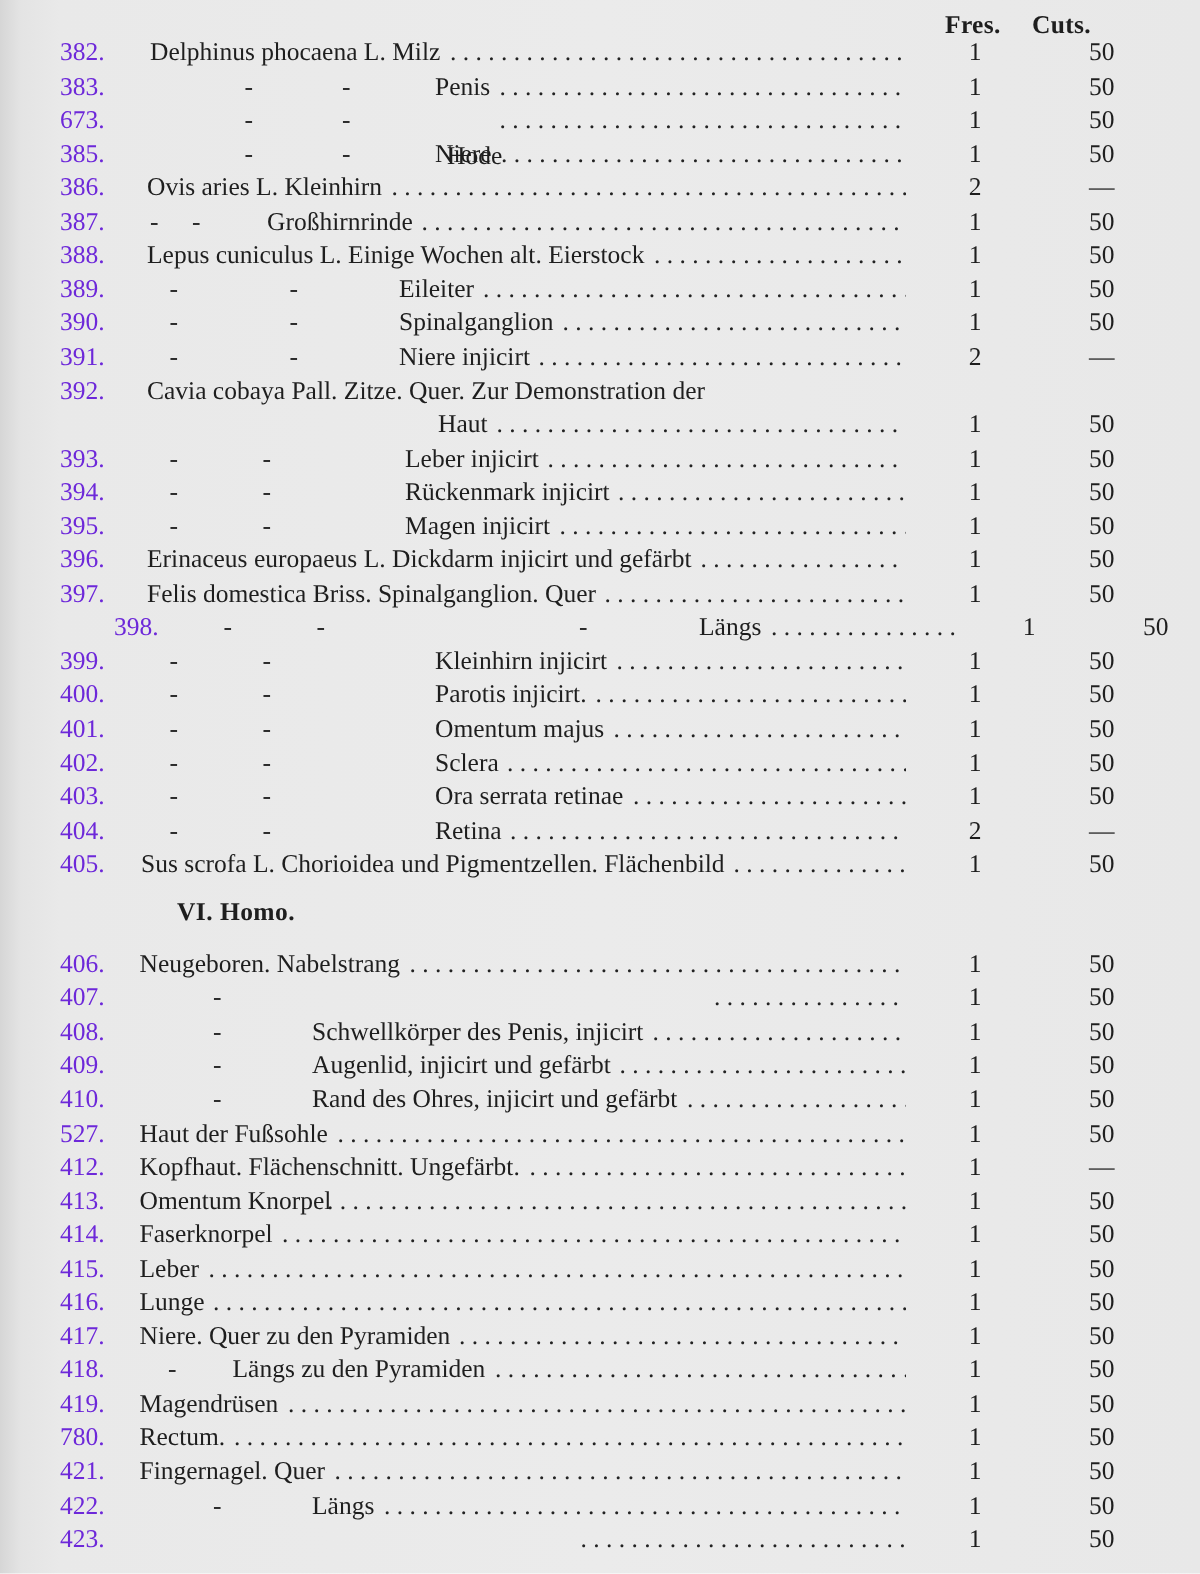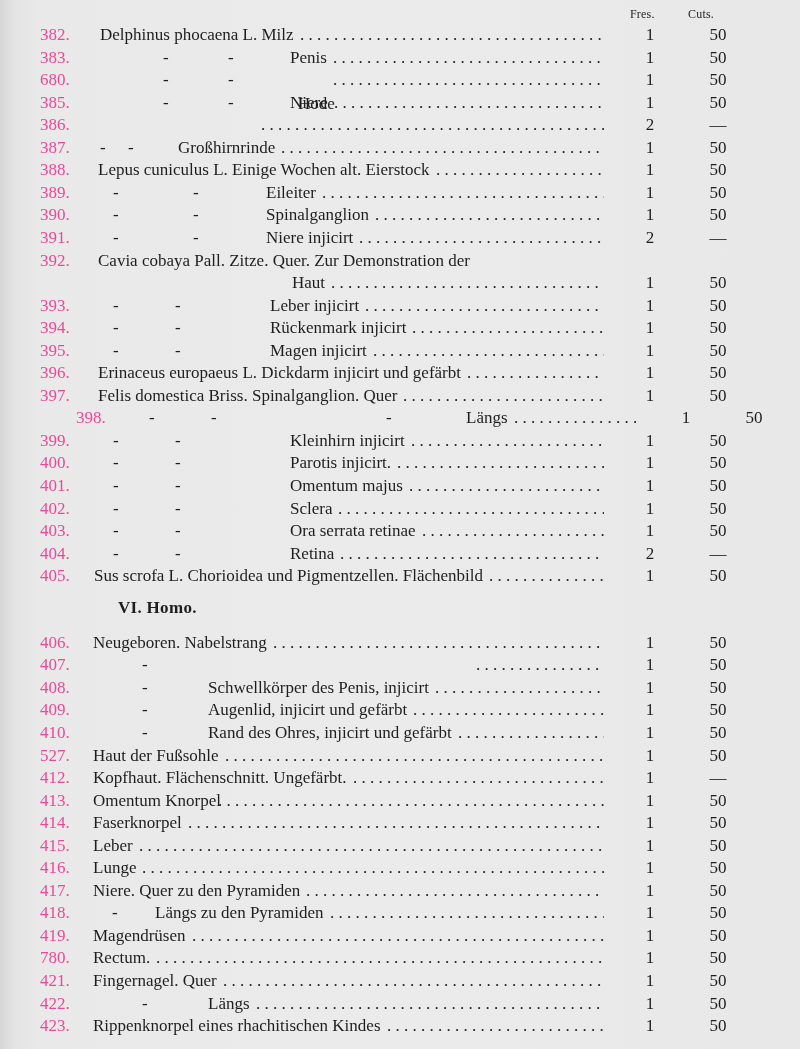--- a/index.html
+++ b/index.html
@@ -5,36 +5,36 @@
   html, body { margin:0; padding:0; }
   body {
     width:800px; height:1049px; overflow:hidden;
     background: linear-gradient(to right, #d6d6d6 0px, #e4e4e4 14px, #e9e9e9 40px, #ebebeb 400px, #e8e8e8 800px);
     font-family: "Liberation Serif", "DejaVu Serif", serif;
     color:#1e1e1e;
     position:relative;
   }
   .page { position:absolute; left:0; top:0; width:800px; height:1049px; }
   .col-head {
-    position:absolute; top:7px; font-size:12px; font-weight:normal; letter-spacing:0.2px;
+    position:absolute; top:7px; font-size:17px; font-weight:bold; letter-spacing:0.2px;
   }
   .h-fres { left:630px; }
   .h-cuts { left:688px; }
   .row {
     position:absolute; left:0; width:800px; height:22px;
     font-size:17px; line-height:22px; white-space:nowrap;
   }
-  .num { position:absolute; left:40px; width:50px; color:#ec4899; }
+  .num { position:absolute; left:40px; width:50px; color:#6d28d9; }
   .txt { position:absolute; white-space:nowrap; }
   .dots {
     position:absolute; right:196px; overflow:hidden; white-space:nowrap;
     text-align:right; letter-spacing:0px; color:#222;
   }
   .fres { position:absolute; left:640px; width:20px; text-align:center; }
-  .cuts { position:absolute; left:703px; width:30px; text-align:center; }
+  .cuts { position:absolute; left:726px; width:30px; }
   .section {
     position:absolute; left:118px; font-size:17px; font-weight:bold; letter-spacing:0.3px;
   }
 </style>
 </head>
 <body>
 
 <div class="page">
   <div class="col-head h-fres">Fres.</div>
   <div class="col-head h-cuts">Cuts.</div>
@@ -49,39 +49,40 @@
       <div class="row" style="top: 46.55px;">
         <span class="num">383.</span>
         <span class="txt" style="left: 163px;">-</span>
         <span class="txt" style="left: 228px;">-</span>
         <span class="txt" style="left: 290px;">Penis</span>
         <span class="dots" style="left: 333px; right: 196px;"> . . . . . . . . . . . . . . . . . . . . . . . . . . . . . . . . . . . . . . . . . . . . . . . . . . . . . . . . . . . .</span>
         <span class="fres">1</span>
         <span class="cuts">50</span>
       </div>
       <div class="row" style="top: 69.1px;">
-        <span class="num">680.</span>
+        <span class="num">673.</span>
         <span class="txt" style="left: 163px;">-</span>
         <span class="txt" style="left: 228px;">-</span>
         <span class="txt" style="left: 298px; margin-top: 24px;">Hode</span>
         <span class="dots" style="left: 333px; right: 196px;"> . . . . . . . . . . . . . . . . . . . . . . . . . . . . . . . . . . . . . . . . . . . . . . . . . . . . . . . . . . . .</span>
         <span class="fres">1</span>
         <span class="cuts">50</span>
       </div>
       <div class="row" style="top: 91.65px;">
         <span class="num">385.</span>
         <span class="txt" style="left: 163px;">-</span>
         <span class="txt" style="left: 228px;">-</span>
         <span class="txt" style="left: 290px;">Niere</span>
         <span class="dots" style="left: 334px; right: 196px;"> . . . . . . . . . . . . . . . . . . . . . . . . . . . . . . . . . . . . . . . . . . . . . . . . . . . . . . . . . . . .</span>
         <span class="fres">1</span>
         <span class="cuts">50</span>
       </div>
       <div class="row" style="top: 114.2px;">
         <span class="num">386.</span>
+        <span class="txt" style="left: 98px;">Ovis aries L.  Kleinhirn</span>
         <span class="dots" style="left: 261px; right: 196px;"> . . . . . . . . . . . . . . . . . . . . . . . . . . . . . . . . . . . . . . . . . . . . . . . . . . . . . . . . . . . .</span>
         <span class="fres">2</span>
         <span class="cuts">—</span>
       </div>
       <div class="row" style="top: 136.75px;">
         <span class="num">387.</span>
         <span class="txt" style="left: 100px;">-</span>
         <span class="txt" style="left: 128px;">-</span>
         <span class="txt" style="left: 178px;">Großhirnrinde</span>
         <span class="dots" style="left: 281px; right: 196px;"> . . . . . . . . . . . . . . . . . . . . . . . . . . . . . . . . . . . . . . . . . . . . . . . . . . . . . . . . . . . .</span>
@@ -365,19 +366,18 @@
       <div class="row" style="top: 992.55px;">
         <span class="num">422.</span>
         <span class="txt" style="left: 142px;">-</span>
         <span class="txt" style="left: 208px;">Längs</span>
         <span class="dots" style="left: 256px; right: 196px;"> . . . . . . . . . . . . . . . . . . . . . . . . . . . . . . . . . . . . . . . . . . . . . . . . . . . . . . . . . . . .</span>
         <span class="fres">1</span>
         <span class="cuts">50</span>
       </div>
       <div class="row" style="top: 1015.1px;">
         <span class="num">423.</span>
-        <span class="txt" style="left: 93px;">Rippenknorpel eines rhachitischen Kindes</span>
         <span class="dots" style="left: 387px; right: 196px;"> . . . . . . . . . . . . . . . . . . . . . . . . . . . . . . . . . . . . . . . . . . . . . . . . . . . . . . . . . . . .</span>
         <span class="fres">1</span>
         <span class="cuts">50</span>
       </div>
     </div>
 </div>
 
 </body></html>

